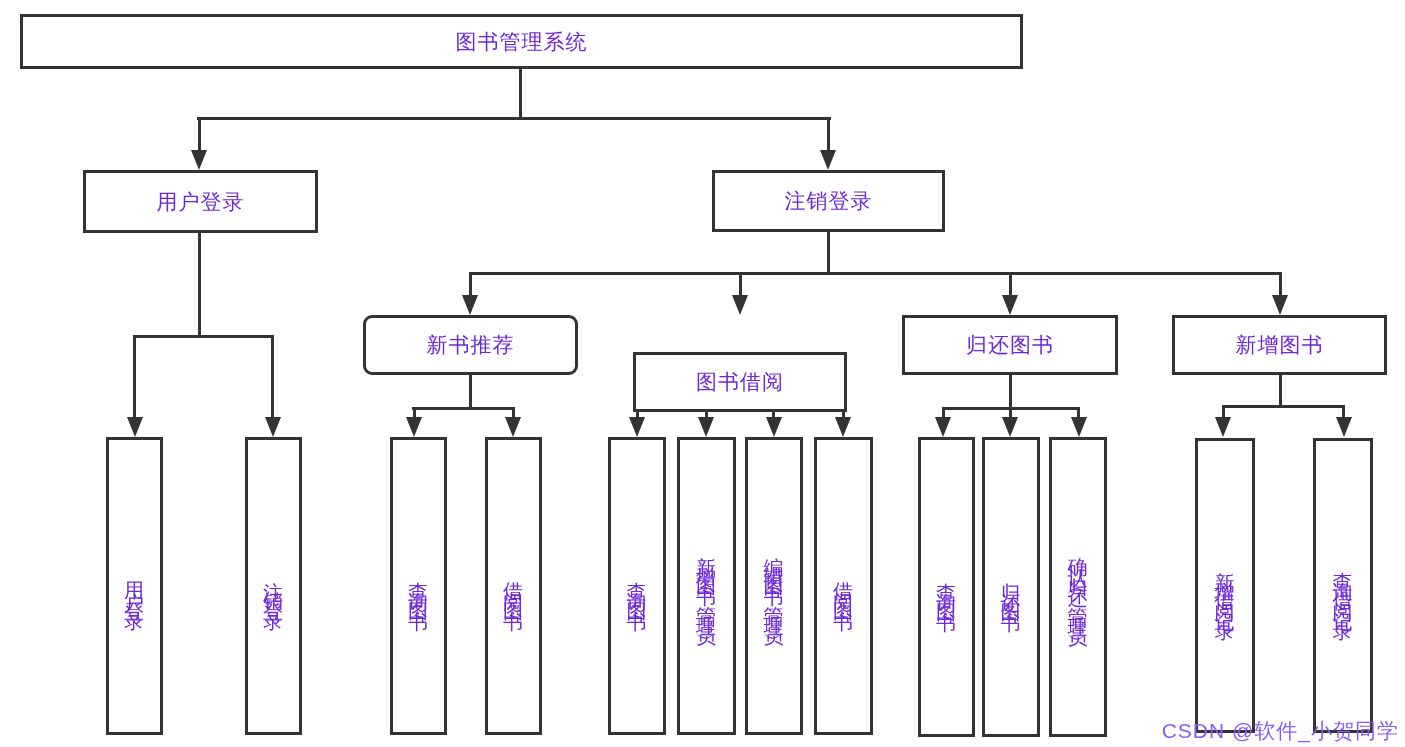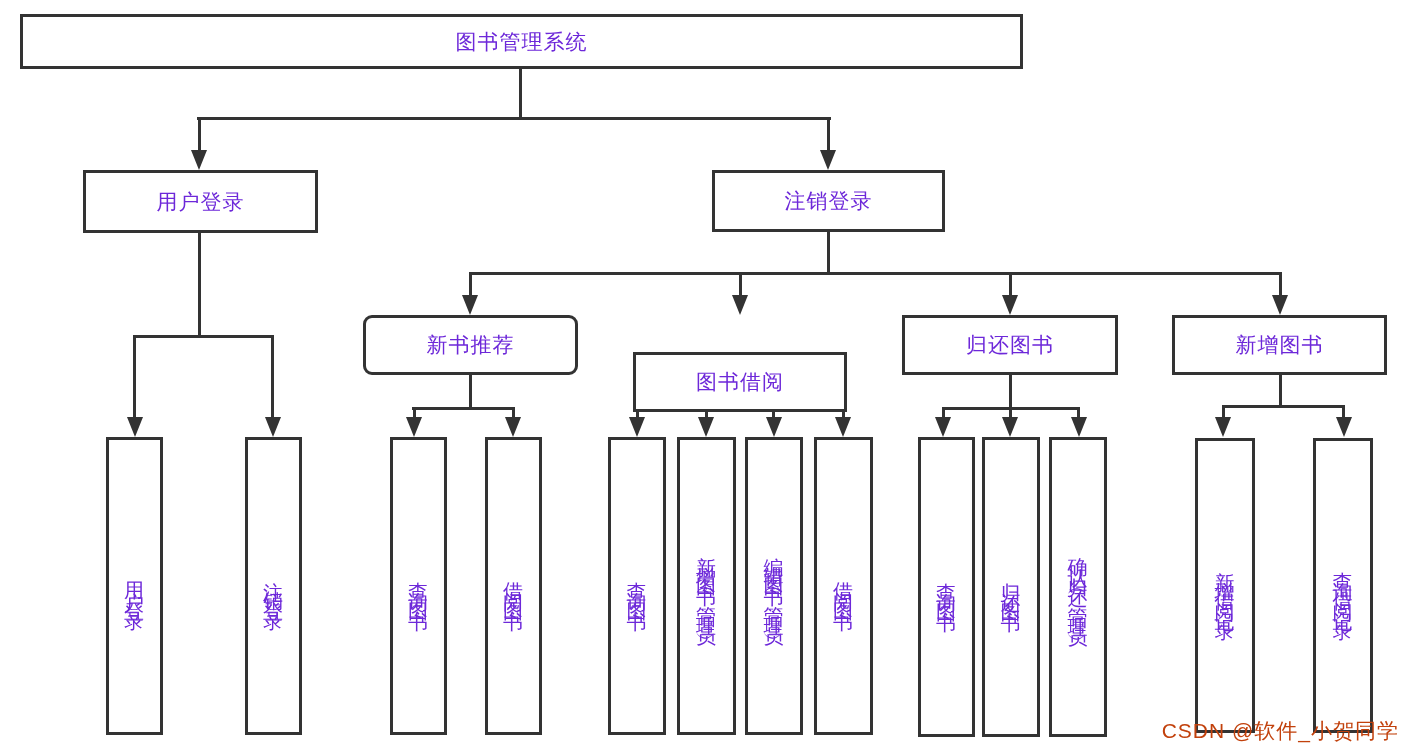--- a/index.html
+++ b/index.html
@@ -50,21 +50,21 @@
     border-left: 8px solid transparent;
     border-right: 8px solid transparent;
     border-top: 20px solid #333333;
     z-index: 1;
   }
   .watermark {
     position: absolute;
     right: 6px;
     bottom: 2px;
     font-size: 21px;
-    color: #c2410c;
+    color: #8b5cf6;
     letter-spacing: 1px;
     z-index: 5;
   }
 </style>
 </head>
 <body>
 
 <div id="canvas">
 
   <div class="box" style="left:20px; top:14px; width:1003px; height:55px;">

